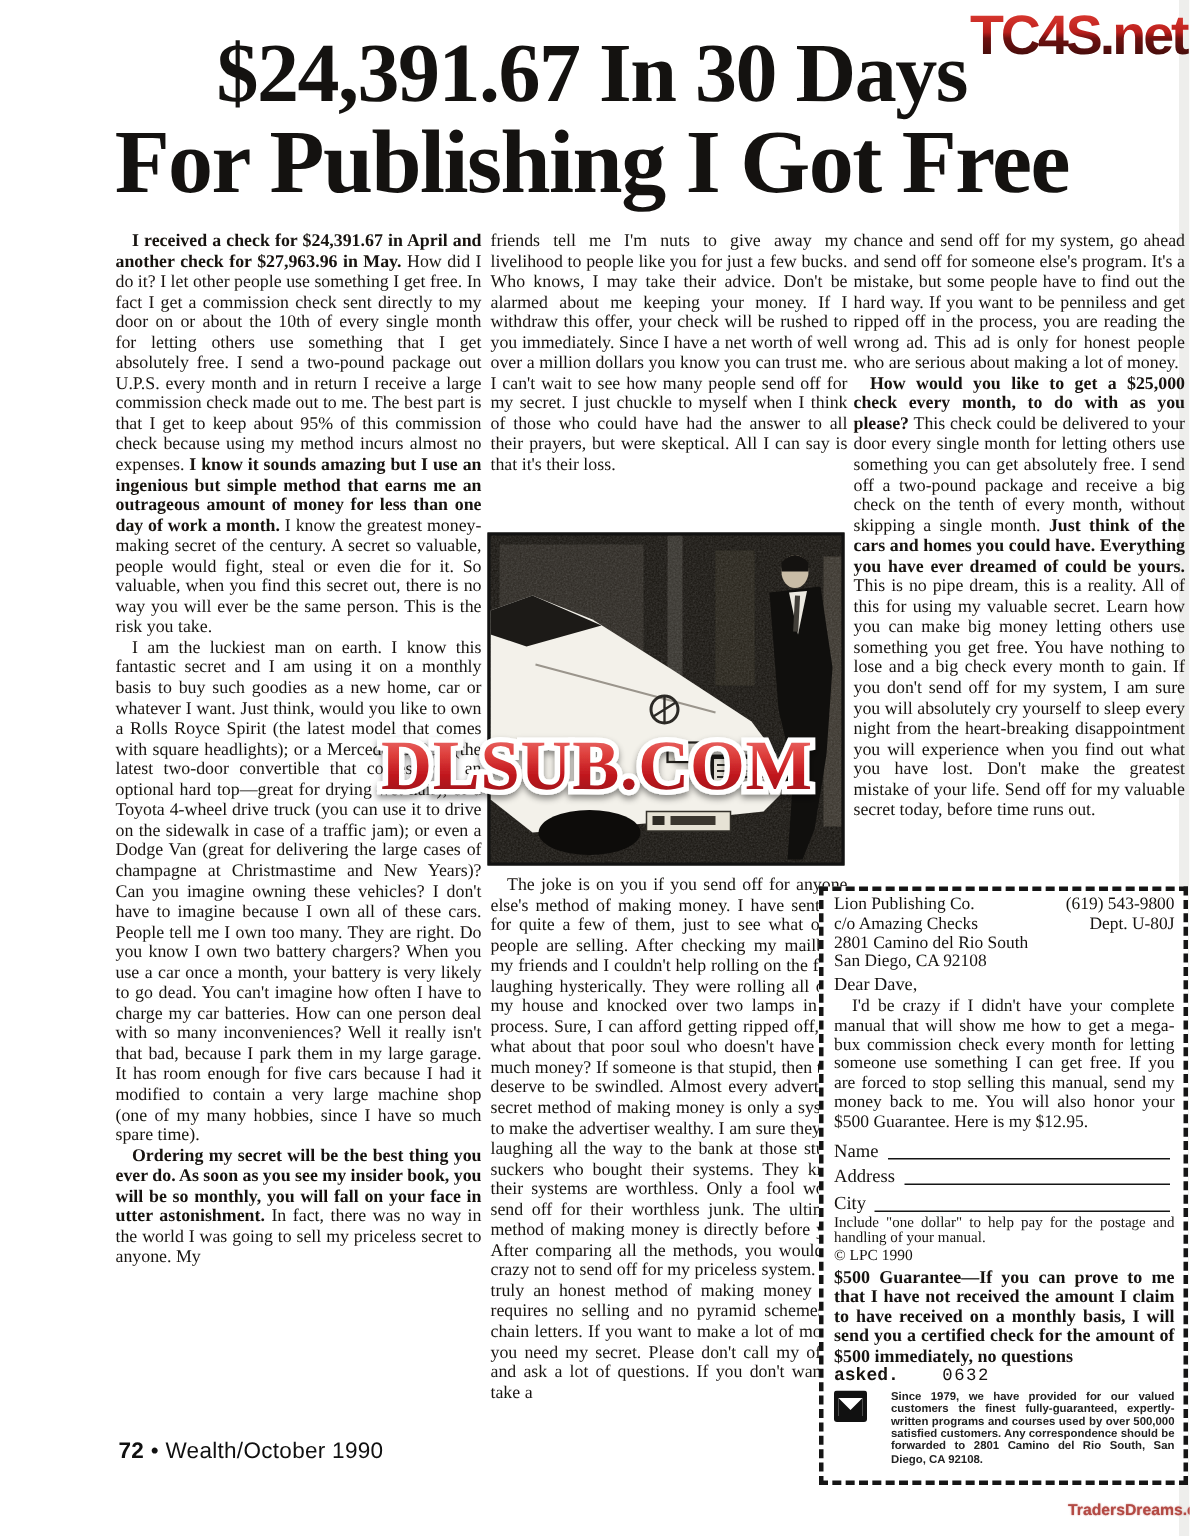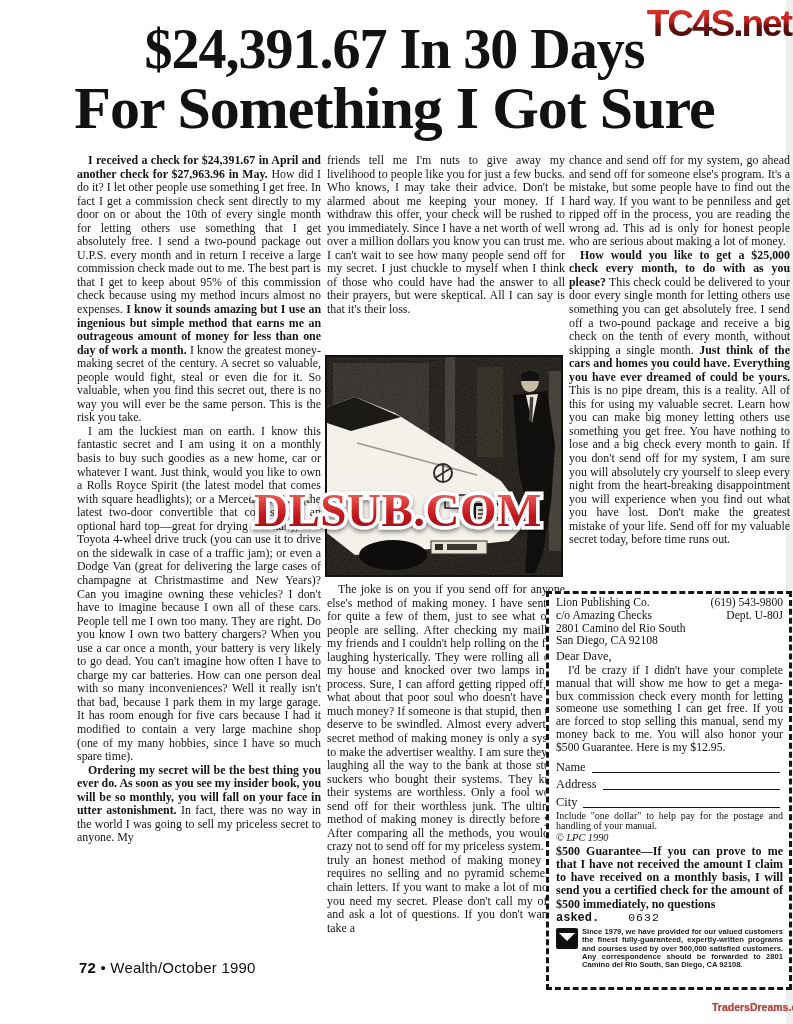--- a/index.html
+++ b/index.html
@@ -45,27 +45,27 @@
     box-sizing:border-box;border:3px dashed #151515;background:#fff;
     padding:3px 6px 2px 7px;overflow:hidden;z-index:2;}
   .c-row{display:flex;justify-content:space-between;font-size:11.6px;line-height:12.8px;}
   .c-addr{font-size:11.6px;line-height:12.8px;}
   .c-dear{font-size:12.2px;line-height:13.5px;margin-top:2px;}
   .c-body{font-size:11.7px;line-height:12.9px;text-align:justify;text-indent:12px;margin:1px 0 2px 0;}
   .f-line{display:flex;align-items:flex-end;font-size:12.4px;height:17.5px;}
   .f-rule{flex:1;border-bottom:1.3px solid #151515;margin:0 3px 2px 6px;}
   .f-rule.short{flex:0 0 72px;}
   .c-note{font-size:10px;line-height:10.8px;text-align:justify;margin-top:1px;}
-  .c-copy{font-size:10.3px;line-height:11px;font-style:italic;}
+  .c-copy{font-size:10.3px;line-height:11px;}
   .c-guar{font-size:12px;line-height:13.1px;font-weight:bold;text-align:justify;margin-top:2px;}
   .c-guar-last{display:flex;align-items:baseline;
     font-size:12px;line-height:13.1px;font-family:Liberation Mono, monospace;}
   .c-guar-last .word{font-weight:bold;}
   .c-guar-last .code{font-weight:normal;font-size:11.5px;letter-spacing:1px;margin-left:29px;}
-  .c-fine{display:flex;gap:4px;margin-top:3px;align-items:flex-start;}
+  .c-fine{display:flex;gap:16px;margin-top:3px;align-items:flex-start;}
   .c-fine .txt{font-family:"Liberation Sans", sans-serif;font-size:7.6px;line-height:8.4px;
     font-weight:bold;text-align:justify;color:#222;}
   .c-logo{flex:0 0 22px;height:21px;}
 
   
   .footer{position:absolute;left:79px;top:959px;font-family:"Liberation Sans", sans-serif;
     font-size:15px;color:#101010;letter-spacing:.2px;text-align:center;}
   .footer .num{font-weight:bold;}
 </style>
 </head>
@@ -82,21 +82,21 @@
         <stop offset="0.55" stop-color="#701110"></stop>
         <stop offset="1" stop-color="#2b0b09"></stop>
       </linearGradient>
     </defs>
     <text x="158" y="36" text-anchor="end" font-family="Liberation Sans, sans-serif" font-weight="bold" font-size="37" letter-spacing="-2" fill="url(#tcg)">TC4S.net</text>
   </svg>
 </div>
 
 <div class="headline">
   <div class="l1">$24,391.67 In 30 Days</div>
-  <div class="l2">For Something I Got Sure</div>
+  <div class="l2">For Publishing I Got Free</div>
 </div>
 
 <div class="col" id="col1">
   <p><b>I received a check for $24,391.67 in April and another check for $27,963.96 in May.</b> <span>How did I do it? I let other people use something I get free. In fact I get a commission check sent directly to my door on or about the 10th of every single month for letting others use something that I get absolutely free. I send a two-pound package out U.P.S. every month and in return I receive a large commission check made out to me. The best part is that I get to keep about 95% of this commission check because using my method incurs almost no expenses.</span> <b>I know it sounds amazing but I use an ingenious but simple method that earns me an outrageous amount of money for less than one day of work a month.</b> <span>I know the greatest money-making secret of the century. A secret so valuable, people would fight, steal or even die for it. So valuable, when you find this secret out, there is no way you will ever be the same person. This is the risk you take.</span></p>
   <p>I am the luckiest man on earth. I know this fantastic secret and I am using it on a monthly basis to buy such goodies as a new home, car or whatever I want. Just think, would you like to own a Rolls Royce Spirit (the latest model that comes with square headlights); or a Mercedes 560SL (the latest two-door convertible that comes with an optional hard top—great for drying wet hair); or a Toyota 4-wheel drive truck (you can use it to drive on the sidewalk in case of a traffic jam); or even a Dodge Van (great for delivering the large cases of champagne at Christmastime and New Years)? Can you imagine owning these vehicles? I don't have to imagine because I own all of these cars. People tell me I own too many. They are right. Do you know I own two battery chargers? When you use a car once a month, your battery is very likely to go dead. You can't imagine how often I have to charge my car batteries. How can one person deal with so many inconveniences? Well it really isn't that bad, because I park them in my large garage. It has room enough for five cars because I had it modified to contain a very large machine shop (one of my many hobbies, since I have so much spare time).</p>
   <p><b>Ordering my secret will be the best thing you ever do. As soon as you see my insider book, you will be so monthly, you will fall on your face in utter astonishment.</b> <span>In fact, there was no way in the world I was going to sell my priceless secret to anyone. My</span></p>
 </div>
 
 <div class="col" id="col2a">
   <p class="noindent">friends tell me I'm nuts to give away my livelihood to people like you for just a few bucks. Who knows, I may take their advice. Don't be alarmed about me keeping your money. If I withdraw this offer, your check will be rushed to you immediately. Since I have a net worth of well over a million dollars you know you can trust me. I can't wait to see how many people send off for my secret. I just chuckle to myself when I think of those who could have had the answer to all their prayers, but were skeptical. All I can say is that it's their loss.</p>

